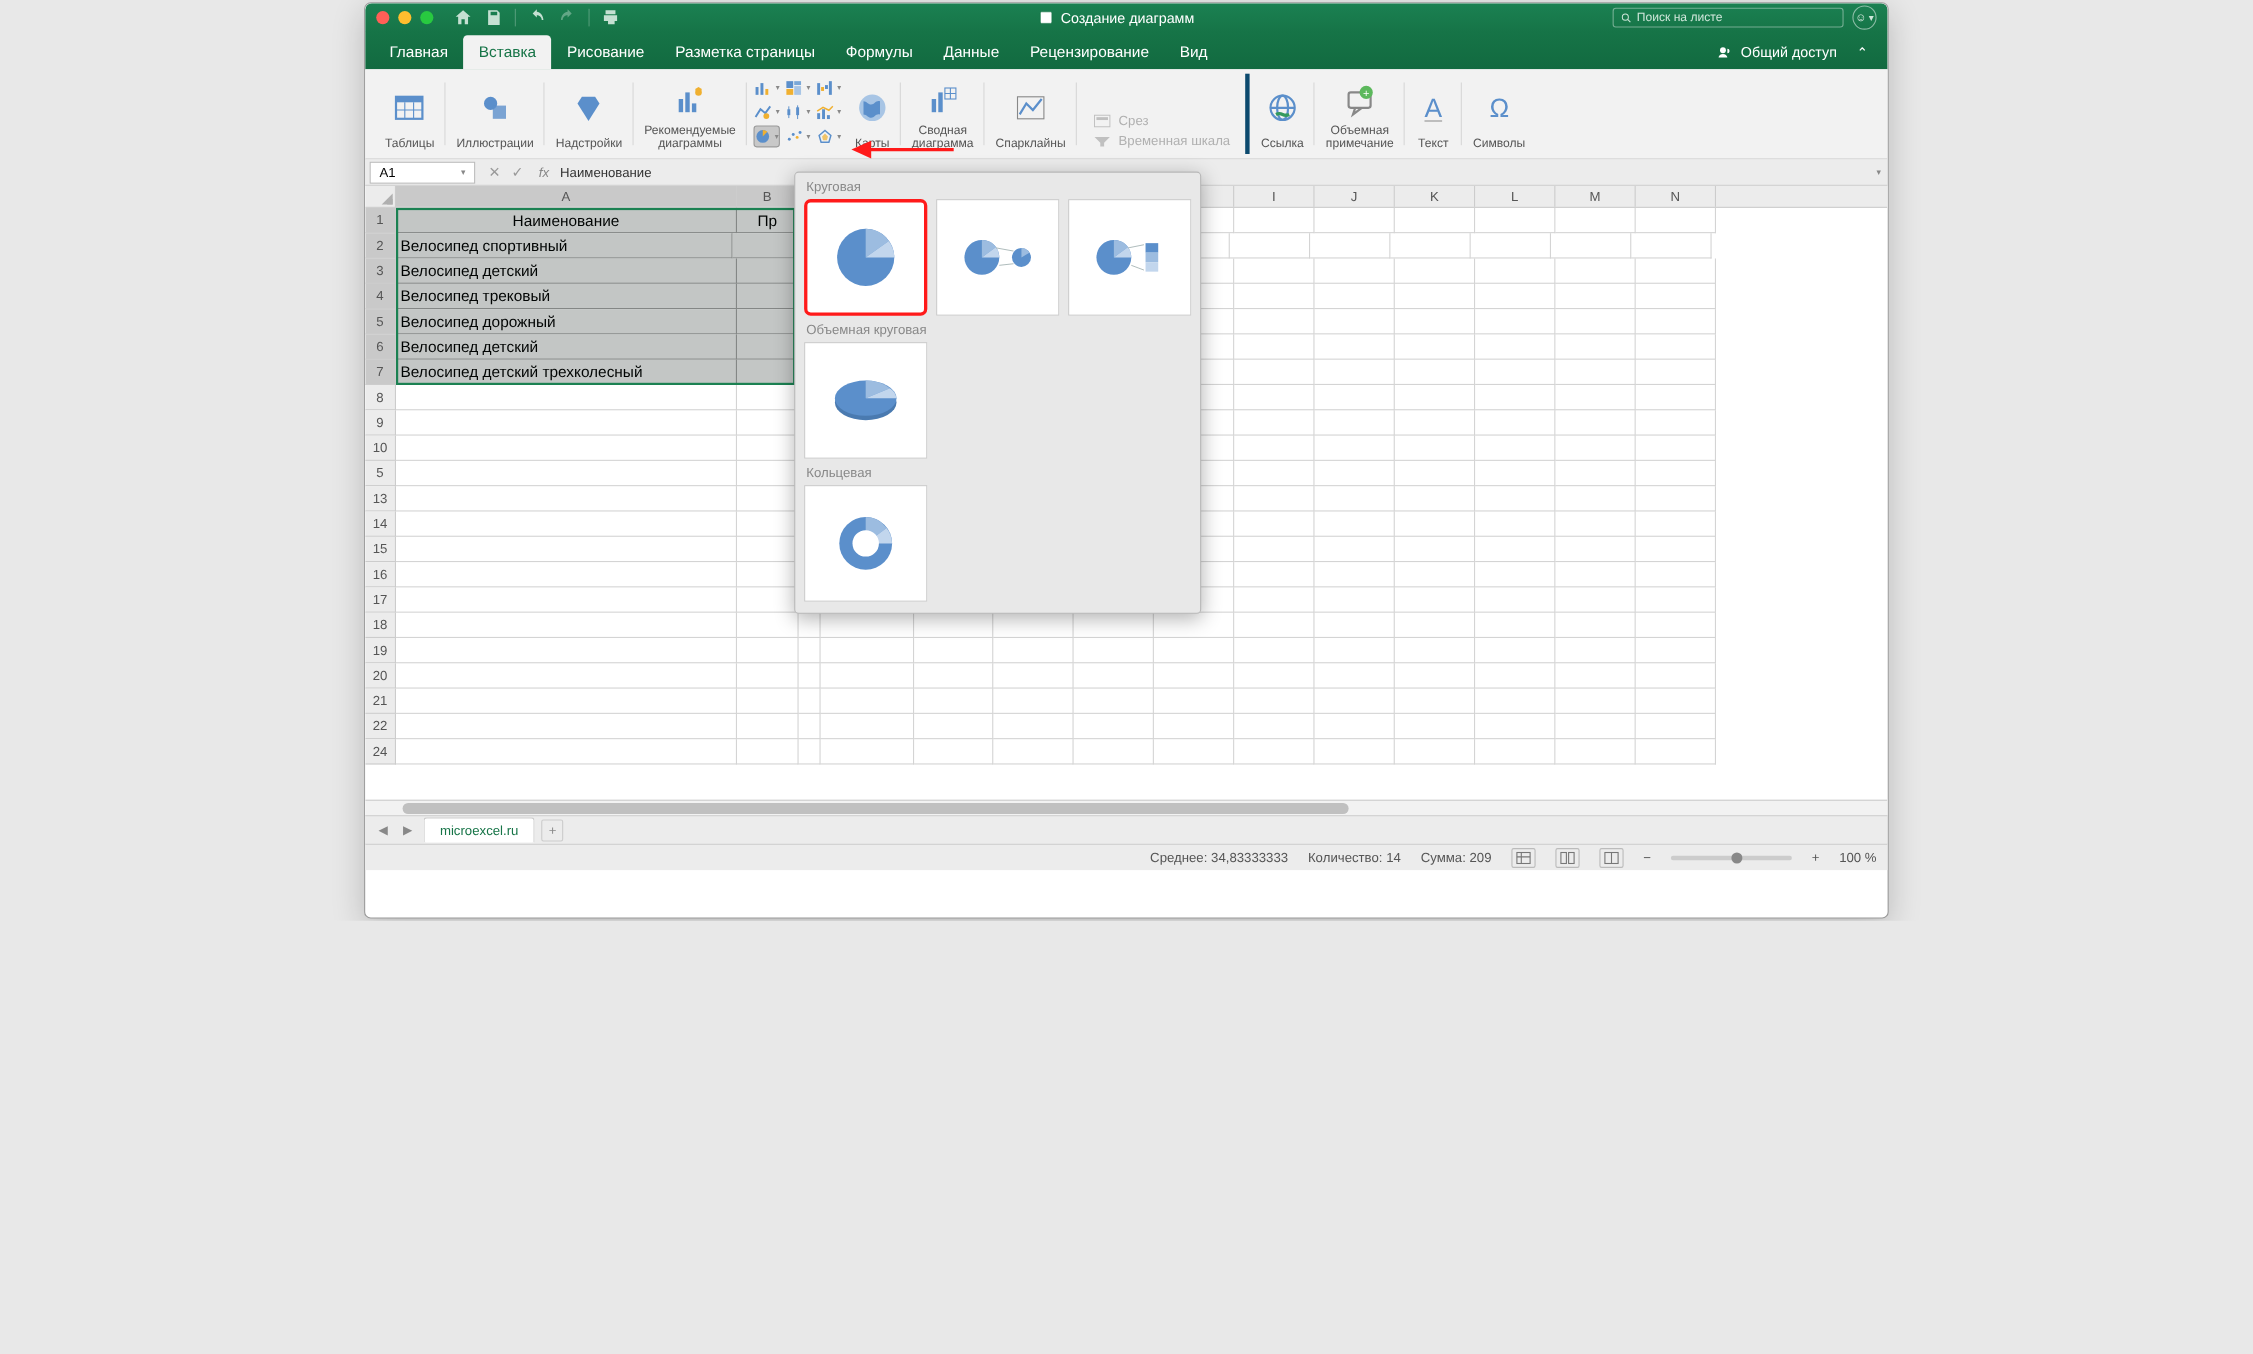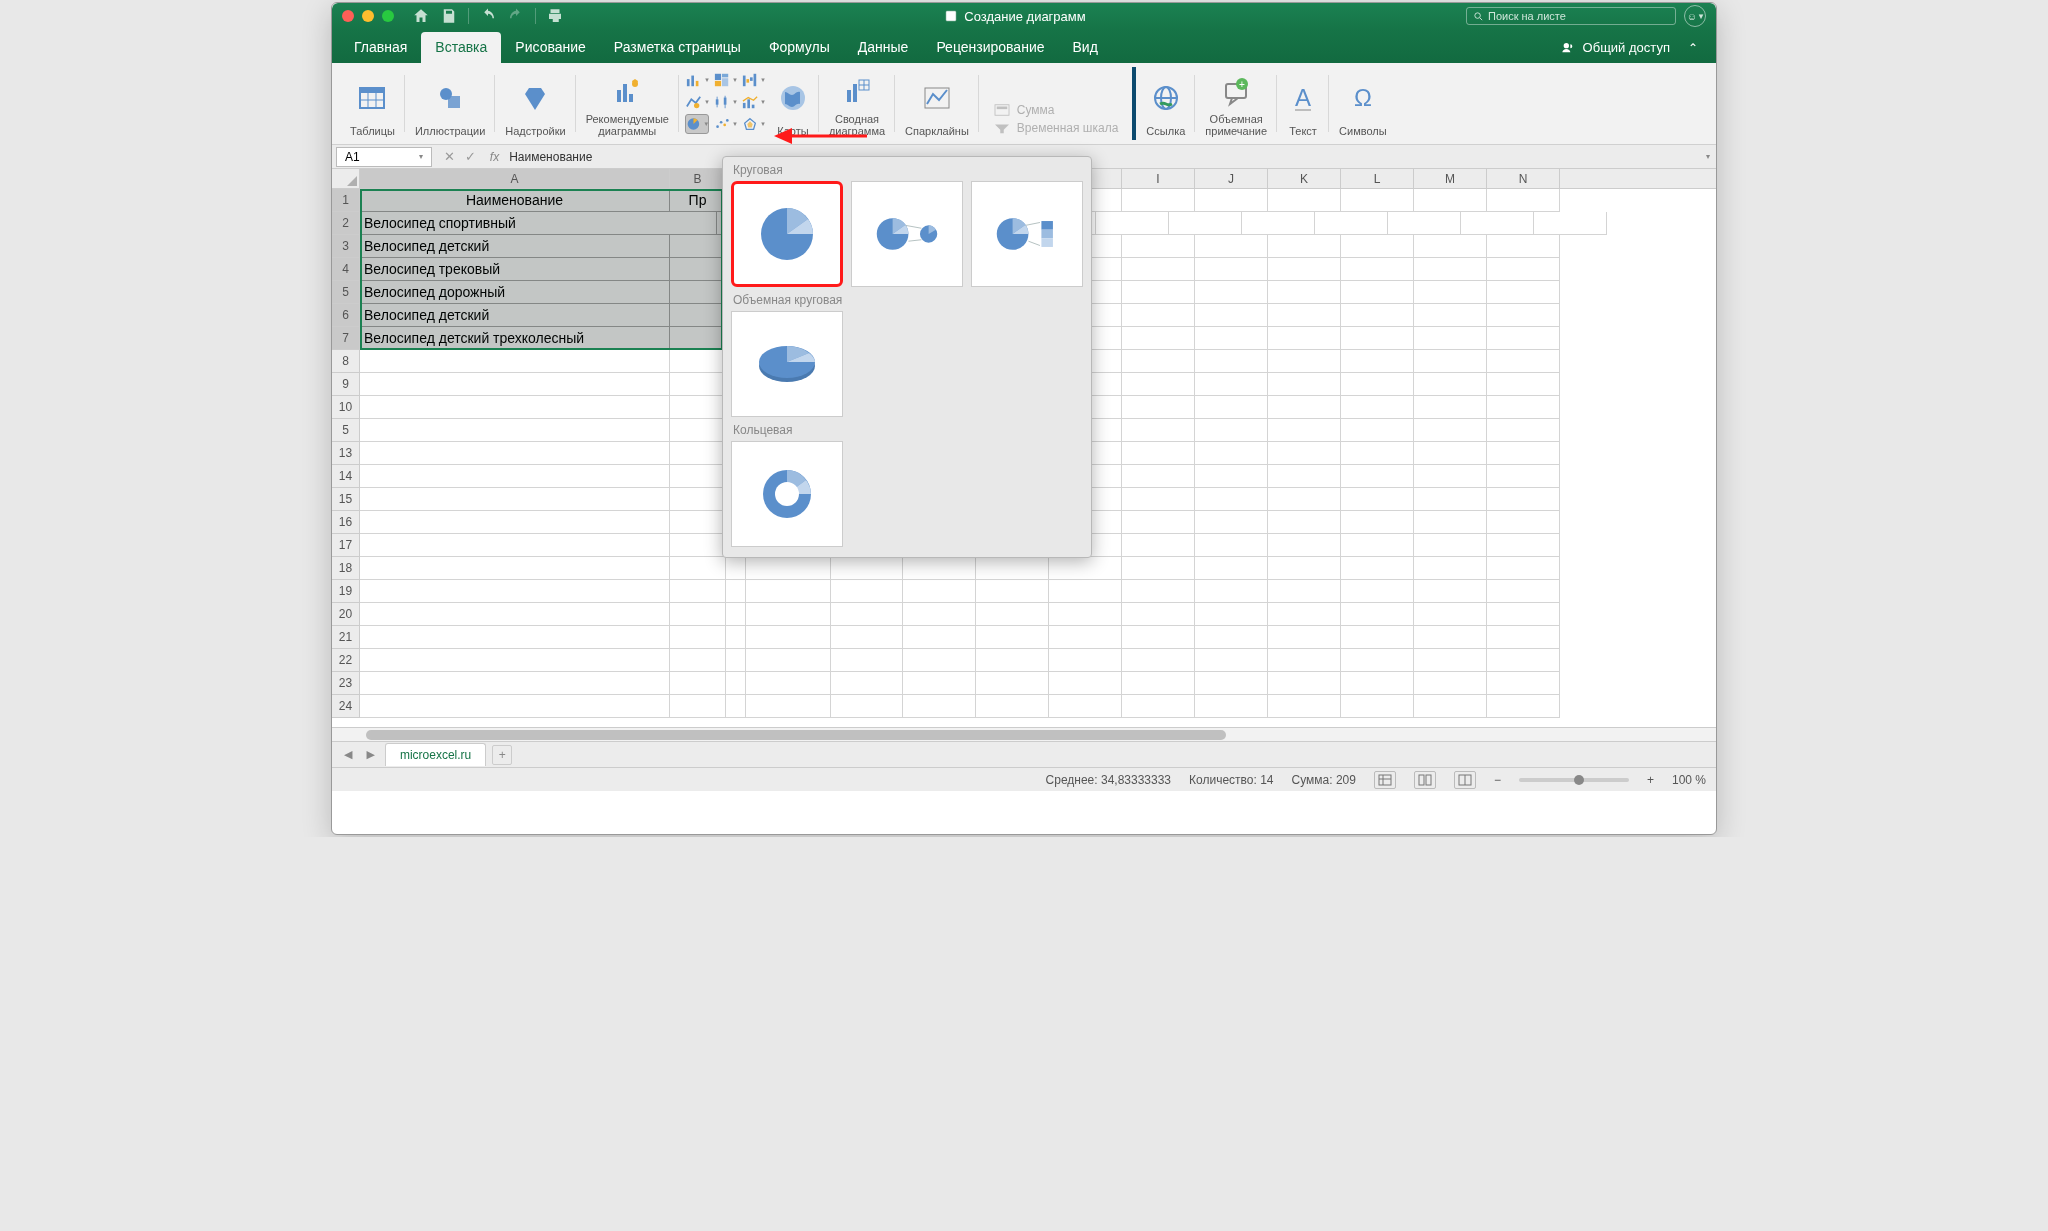--- a/index.html
+++ b/index.html
@@ -313,21 +313,21 @@
           </svg>
         </div>
       <span>Спарклайны</span>
     </div>
     <div class="grp noborder" style="align-items:flex-start;padding-top:10px">
       <div class="filter-item">
         <svg viewBox="0 0 20 16">
             <rect x="2" y="2" width="16" height="12" fill="none" stroke="#c0c0c0"></rect>
             <rect x="4" y="4" width="12" height="3" fill="#c0c0c0"></rect>
           </svg>
-        <span class="grey-txt">Сумма</span>
+        <span class="grey-txt">Срез</span>
       </div>
       <div class="filter-item">
         <svg viewBox="0 0 20 16">
             <path d="M2 4h16L12 10v4h-4v-4z" fill="#c0c0c0"></path>
           </svg>
         <span class="grey-txt">Временная шкала</span>
       </div>
     </div>
     <div class="grp" style="border-left:4px solid #0c4a6e">
       <div class="icn">
@@ -418,21 +418,21 @@
           <div class="cell" style="width: 73px;"></div>
           <div class="cell" style="width: 73px;"></div>
           <div class="cell" style="width: 73px;"></div>
           <div class="cell" style="width: 73px;"></div>
           <div class="cell" style="width: 73px;"></div>
           <div class="cell" style="width: 73px;"></div>
           <div class="cell" style="width: 73px;"></div>
         </div>
         <div class="row-line">
           <div class="rowh" style="background: rgb(201, 201, 201);">2</div>
-          <div class="cell data-cell" style="width: 357px;">Велосипед спортивный</div>
+          <div class="cell data-cell" style="width: 306px;">Велосипед спортивный</div>
           <div class="cell data-cell" style="width: 56px;"></div>
           <div class="cell" style="width: 20px;"></div>
           <div class="cell" style="width: 85px;"></div>
           <div class="cell" style="width: 72px;"></div>
           <div class="cell" style="width: 73px;"></div>
           <div class="cell" style="width: 73px;"></div>
           <div class="cell" style="width: 73px;"></div>
           <div class="cell" style="width: 73px;"></div>
           <div class="cell" style="width: 73px;"></div>
           <div class="cell" style="width: 73px;"></div>
@@ -741,37 +741,20 @@
           <div class="cell" style="width: 73px;"></div>
           <div class="cell" style="width: 73px;"></div>
           <div class="cell" style="width: 73px;"></div>
           <div class="cell" style="width: 73px;"></div>
           <div class="cell" style="width: 73px;"></div>
           <div class="cell" style="width: 73px;"></div>
           <div class="cell" style="width: 73px;"></div>
         </div>
         <div class="row-line">
           <div class="rowh">22</div>
-          <div class="cell" style="width: 310px;"></div>
-          <div class="cell" style="width: 56px;"></div>
-          <div class="cell" style="width: 20px;"></div>
-          <div class="cell" style="width: 85px;"></div>
-          <div class="cell" style="width: 72px;"></div>
-          <div class="cell" style="width: 73px;"></div>
-          <div class="cell" style="width: 73px;"></div>
-          <div class="cell" style="width: 73px;"></div>
-          <div class="cell" style="width: 73px;"></div>
-          <div class="cell" style="width: 73px;"></div>
-          <div class="cell" style="width: 73px;"></div>
-          <div class="cell" style="width: 73px;"></div>
-          <div class="cell" style="width: 73px;"></div>
-          <div class="cell" style="width: 73px;"></div>
-        </div>
-        <div class="row-line">
-          <div class="rowh">23</div>
           <div class="cell" style="width: 310px;"></div>
           <div class="cell" style="width: 56px;"></div>
           <div class="cell" style="width: 20px;"></div>
           <div class="cell" style="width: 85px;"></div>
           <div class="cell" style="width: 72px;"></div>
           <div class="cell" style="width: 73px;"></div>
           <div class="cell" style="width: 73px;"></div>
           <div class="cell" style="width: 73px;"></div>
           <div class="cell" style="width: 73px;"></div>
           <div class="cell" style="width: 73px;"></div>

